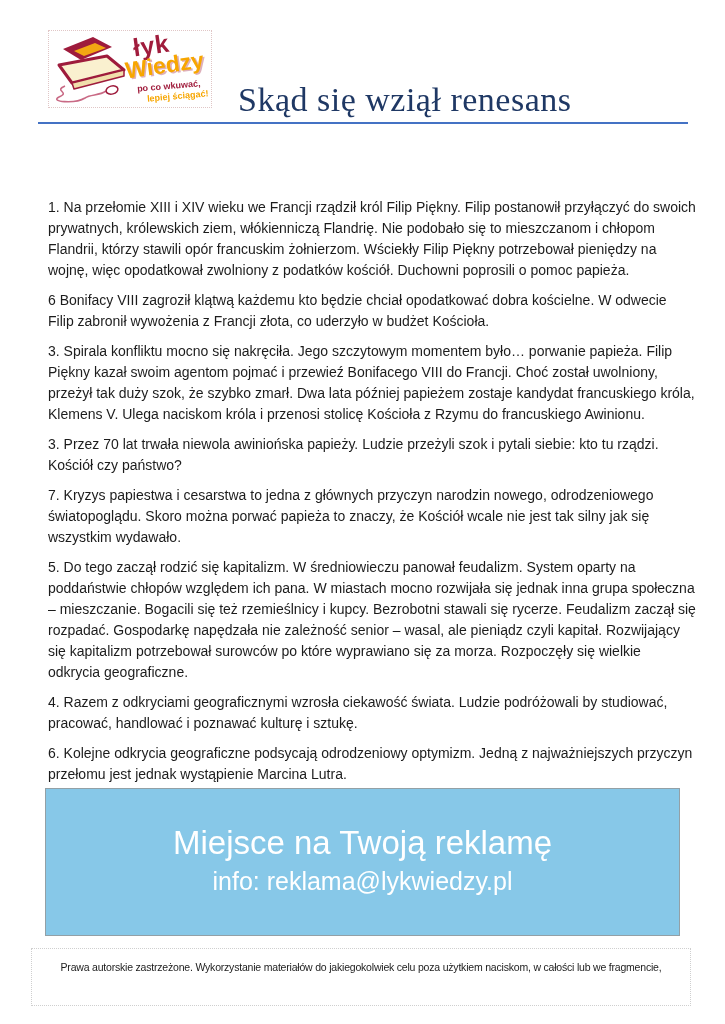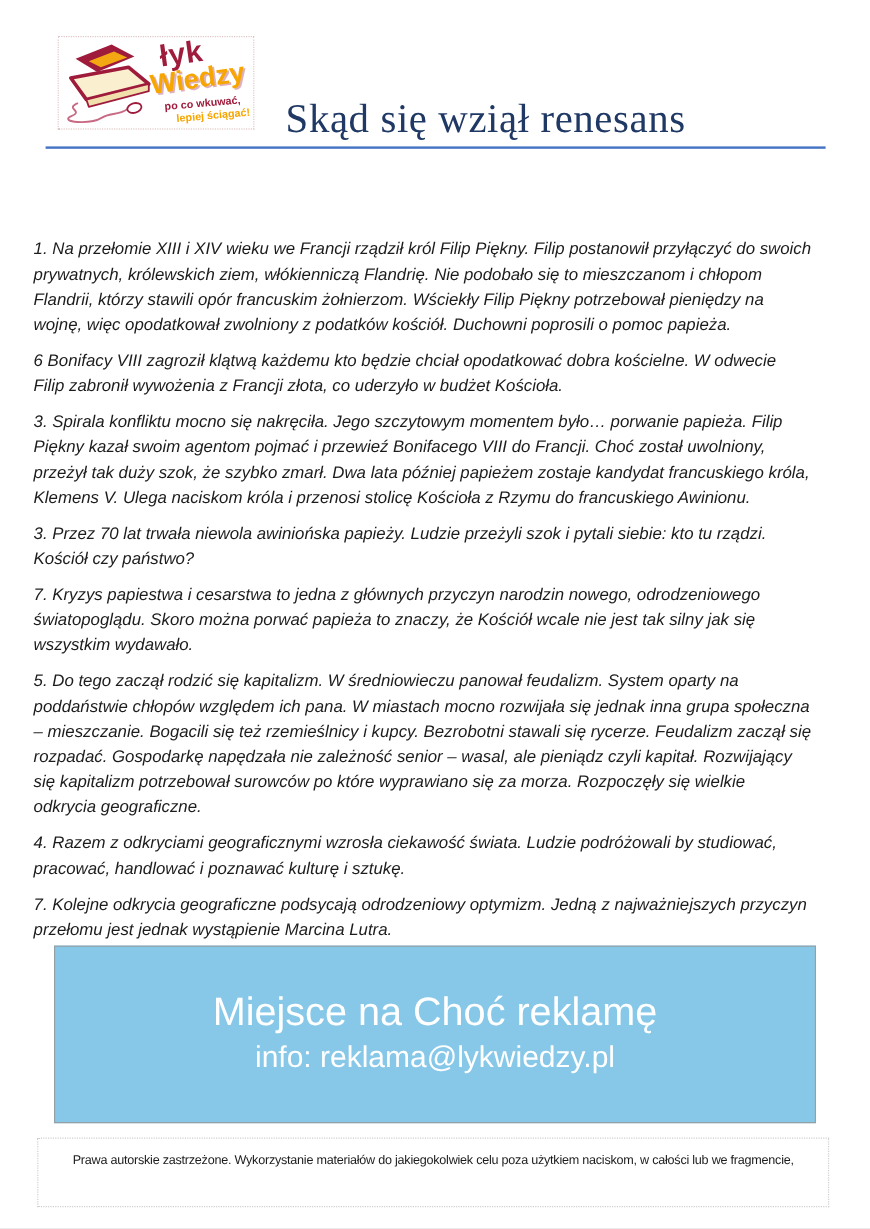--- a/index.html
+++ b/index.html
@@ -45,24 +45,23 @@
     font-weight:normal;
     font-size:34px;line-height:38px;letter-spacing:0.5px;
     color:#1F3864;white-space:nowrap;
   }
   .rule{
     position:absolute;left:38px;top:122px;width:650px;height:2px;
     background:#4472C4;
   }
   
   .body{
-    position:absolute;left:28px;top:197px;width:648px;
+    position:absolute;left:48px;top:197px;width:648px;
     font-size:14px;line-height:21px;color:#1c1c1c;
     text-align:left;
-    font-style:italic;
   }
   .body p{margin:0 0 9px 0;}
   
   .ad{
     position:absolute;left:45px;top:788px;width:635px;height:148px;
     background:#87C8E8;border:1px solid #93a0a6;
     color:#ffffff;text-align:center;
     box-sizing:border-box;padding-top:33px;
   }
   .ad1{font-size:33px;line-height:42px;font-weight:normal;}
@@ -104,25 +103,25 @@
   <div class="rule"></div>
 
   <div class="body">
     <p>1. Na przełomie XIII i XIV wieku we Francji rządził król Filip Piękny. Filip postanowił przyłączyć do swoich prywatnych, królewskich ziem, włókienniczą Flandrię. Nie podobało się to mieszczanom i chłopom Flandrii, którzy stawili opór francuskim żołnierzom. Wściekły Filip Piękny potrzebował pieniędzy na wojnę, więc opodatkował zwolniony z podatków kościół. Duchowni poprosili o pomoc papieża.</p>
     <p>6 Bonifacy VIII zagroził klątwą każdemu kto będzie chciał opodatkować dobra kościelne. W odwecie Filip zabronił wywożenia z Francji złota, co uderzyło w budżet Kościoła.</p>
     <p>3. Spirala konfliktu mocno się nakręciła. Jego szczytowym momentem było… porwanie papieża. Filip Piękny kazał swoim agentom pojmać i przewieź Bonifacego VIII do Francji. Choć został uwolniony, przeżył tak duży szok, że szybko zmarł.  Dwa lata później papieżem zostaje kandydat francuskiego króla, Klemens V. Ulega naciskom króla i przenosi stolicę Kościoła z Rzymu do francuskiego Awinionu.</p>
     <p>3. Przez 70 lat trwała niewola awiniońska papieży. Ludzie przeżyli szok i pytali siebie: kto tu rządzi. Kościół czy państwo?</p>
     <p>7. Kryzys papiestwa i cesarstwa to jedna z głównych przyczyn narodzin nowego, odrodzeniowego światopoglądu. Skoro można porwać papieża to znaczy, że Kościół wcale nie jest tak silny jak się wszystkim wydawało.</p>
     <p>5. Do tego zaczął rodzić się kapitalizm. W średniowieczu panował feudalizm. System oparty na poddaństwie chłopów względem ich pana. W miastach mocno rozwijała się jednak inna grupa społeczna – mieszczanie. Bogacili się też rzemieślnicy i kupcy. Bezrobotni stawali się rycerze. Feudalizm zaczął się rozpadać. Gospodarkę napędzała nie zależność senior – wasal, ale pieniądz czyli kapitał. Rozwijający się kapitalizm potrzebował surowców po które wyprawiano się za morza. Rozpoczęły się wielkie odkrycia geograficzne.</p>
     <p>4. Razem z odkryciami geograficznymi wzrosła ciekawość świata. Ludzie podróżowali by studiować, pracować, handlować i poznawać kulturę i sztukę.</p>
-    <p>7. Kolejne odkrycia geograficzne podsycają odrodzeniowy optymizm.  Jedną z najważniejszych przyczyn przełomu jest jednak wystąpienie Marcina Lutra.</p>
+    <p>6. Kolejne odkrycia geograficzne podsycają odrodzeniowy optymizm.  Jedną z najważniejszych przyczyn przełomu jest jednak wystąpienie Marcina Lutra.</p>
   </div>
 
   <div class="ad">
-    <div class="ad1">Miejsce na Choć reklamę</div>
+    <div class="ad1">Miejsce na Twoją reklamę</div>
     <div class="ad2">info: reklama@lykwiedzy.pl</div>
   </div>
 
   <div class="footer">
     <div>Prawa autorskie zastrzeżone. Wykorzystanie materiałów do jakiegokolwiek celu poza użytkiem naciskom, w całości lub we fragmencie,</div>
   </div>
 
 </div>
 
 </body></html>

